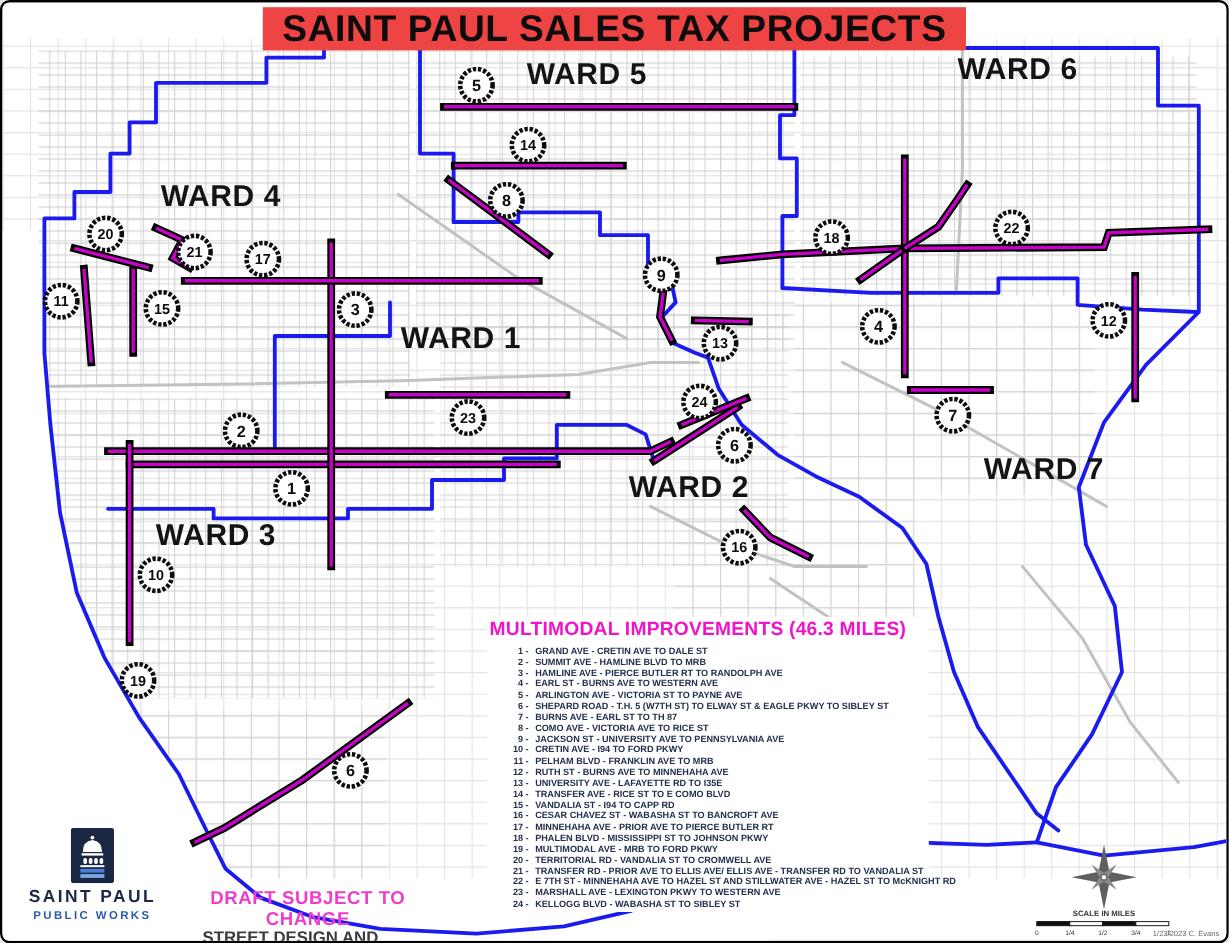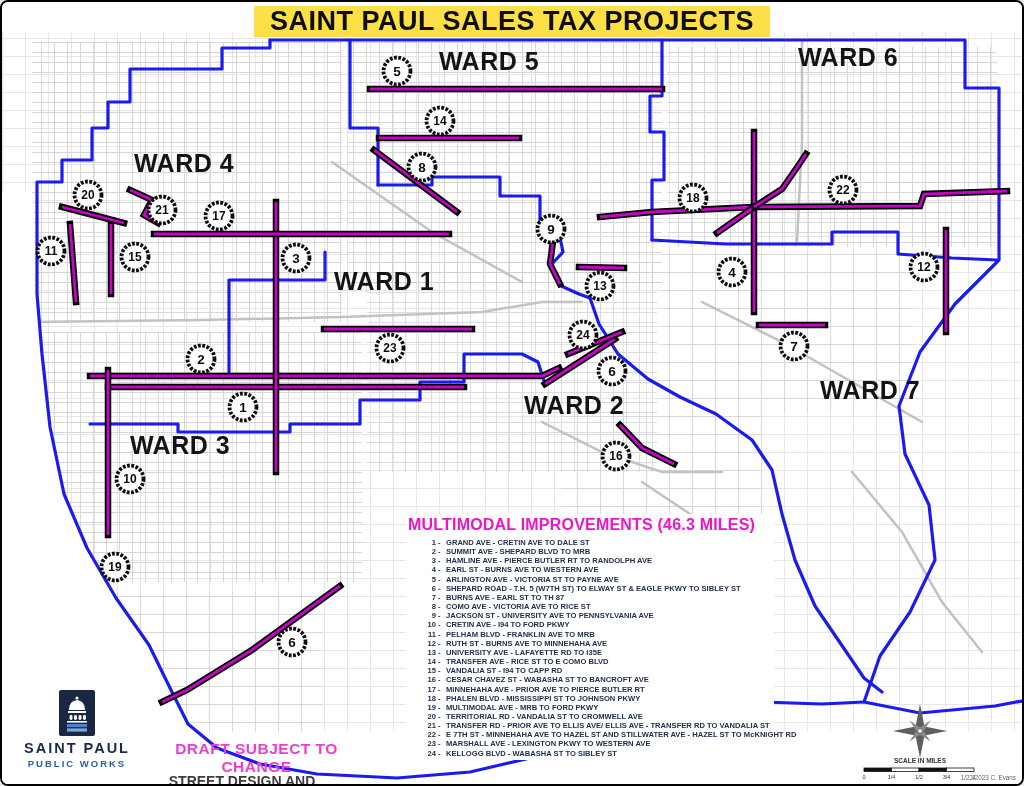--- a/index.html
+++ b/index.html
@@ -1,21 +1,21 @@
 <!DOCTYPE html>
 <html style="--magenta: #f014c8; --draft: #ee3ccc; --navy: #1b2944; --pwblue: #2a5caa;"><head>
 <meta charset="utf-8">
 <style>
   html,body{margin:0;padding:0;background:#e8e8e8;font-family:"Liberation Sans",sans-serif;}
   .sheet{position:relative;width:1020px;height:782px;margin:0 auto;background:#fff;
          border:2px solid #000;border-radius:8px;overflow:hidden;}
   #map-svg{position:absolute;left:0;top:0;width:1020px;height:782px;}
   .title{position:absolute;top:4px;left:0;right:0;text-align:center;pointer-events:none;}
-  .title span{display:inline-block;background:#fde047;padding:0 16px;
-      font-size:27px;font-weight:800;letter-spacing:.5px;color:#0d0d0d;}
+  .title span{display:inline-block;background:#ef4444;padding:0 16px;
+      font-size:31px;font-weight:800;letter-spacing:.5px;color:#0d0d0d;}
   .legend{position:absolute;left:404px;top:512px;width:366px;background:#fff;padding:1px 0 2px 2px;}
   .lt{font-weight:800;color:var(--magenta,#f014c8);font-size:16px;line-height:19px;letter-spacing:.2px;}
   .litems{margin-top:4px;}
   .lrow{display:grid;grid-template-columns:28px 6px auto;column-gap:2px;
         font-size:7.6px;font-weight:700;color:#22304e;line-height:9.15px;white-space:nowrap;}
   .lrow .num{text-align:right;}
   .logo{position:absolute;left:14px;top:688px;width:122px;text-align:center;}
   .logo .ic{display:block;margin:0 auto 4px auto;}
   .logo .lt1{font-size:14.5px;font-weight:800;letter-spacing:2px;color:var(--navy,#1b2944);}
   .logo .lt2{font-size:9.5px;font-weight:800;letter-spacing:2px;color:var(--pwblue,#2a5caa);margin-top:2px;}
@@ -272,21 +272,21 @@
     <div class="lt">MULTIMODAL IMPROVEMENTS (46.3 MILES)</div>
     <div class="litems" id="legend-items">
         <div class="lrow">
           <span class="num">1</span>
           <span>-</span>
           <span>GRAND AVE - CRETIN AVE TO DALE ST</span>
         </div>
         <div class="lrow">
           <span class="num">2</span>
           <span>-</span>
-          <span>SUMMIT AVE - SHEPARD BLVD TO MRB</span>
+          <span>SUMMIT AVE - HAMLINE BLVD TO MRB</span>
         </div>
         <div class="lrow">
           <span class="num">3</span>
           <span>-</span>
           <span>HAMLINE AVE - PIERCE BUTLER RT TO RANDOLPH AVE</span>
         </div>
         <div class="lrow">
           <span class="num">4</span>
           <span>-</span>
           <span>EARL ST - BURNS AVE TO WESTERN AVE</span>

